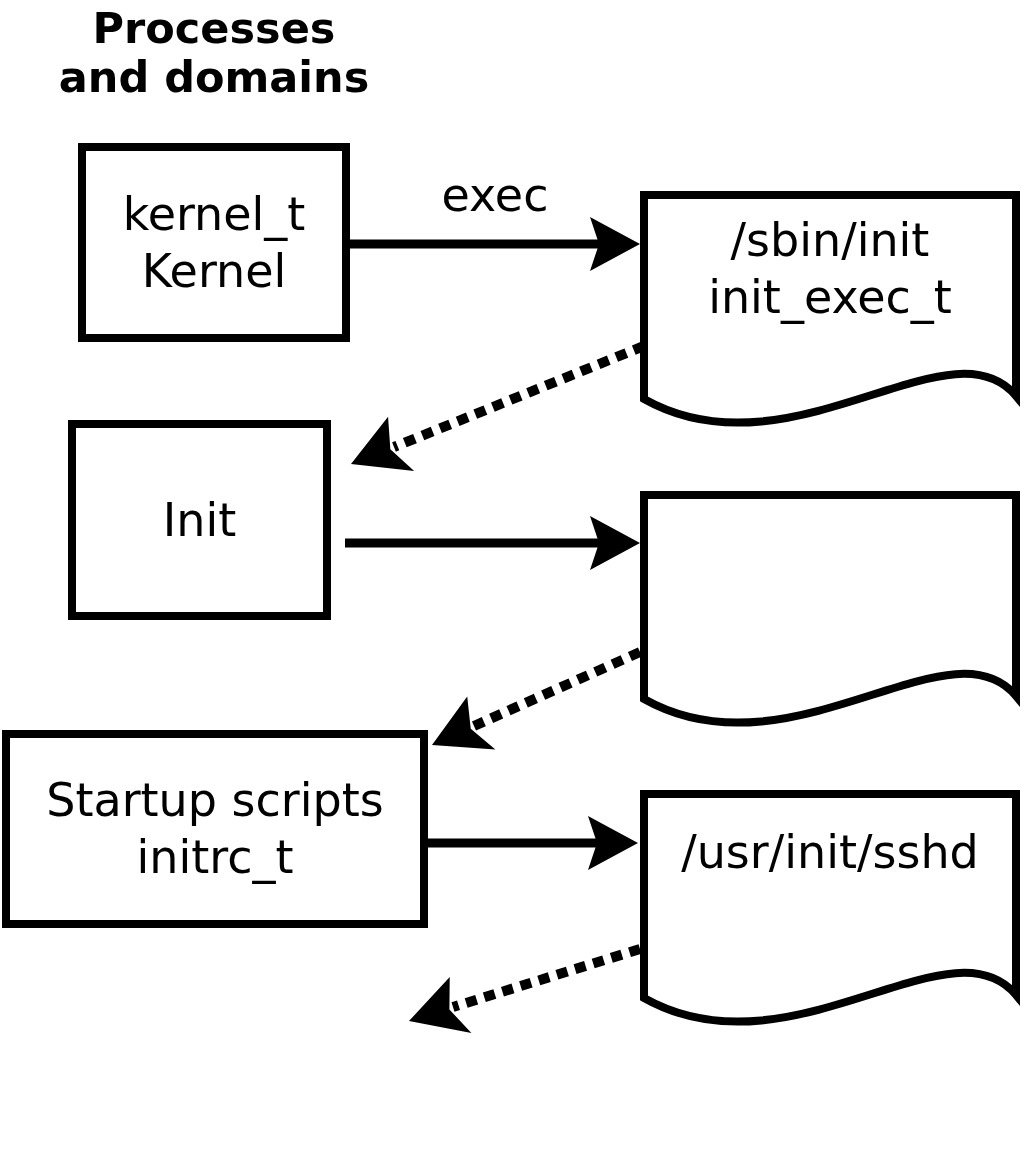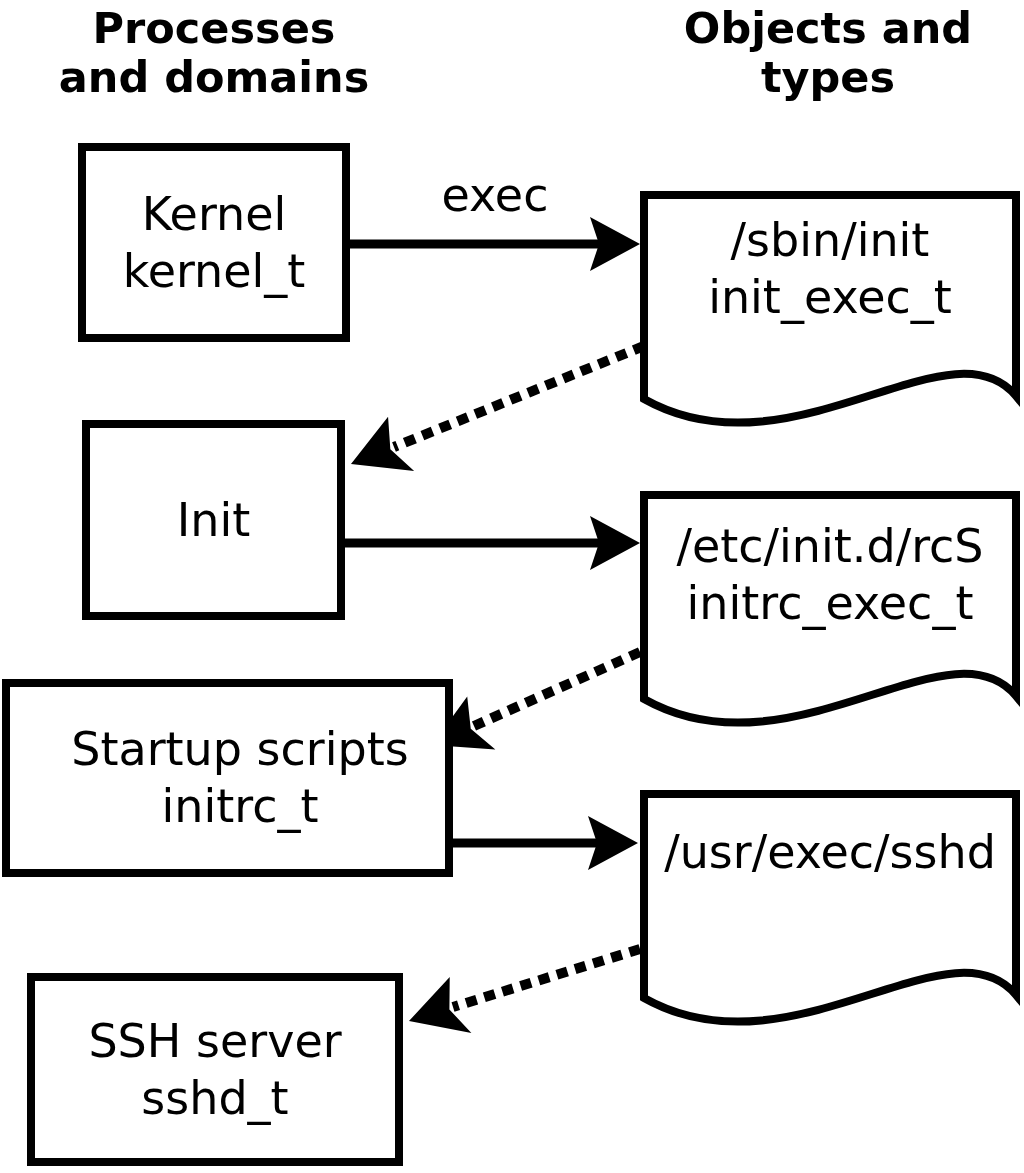--- a/index.html
+++ b/index.html
@@ -43,22 +43,22 @@
     border: 8px solid #000000;
     display: flex;
     flex-direction: column;
     align-items: center;
     justify-content: center;
     text-align: center;
     font-size: 46px;
     line-height: 57px;
   }
   .box-kernel  { left: 78px;  top: 143px; width: 256px; height: 183px; }
-  .box-init    { left: 82px;  top: 420px; width: 247px; height: 184px; }
-  .box-startup { left: 2px;   top: 679px; width: 410px; height: 182px; padding-left: 25px; }
+  .box-init    { left: 68px;  top: 420px; width: 247px; height: 184px; }
+  .box-startup { left: 2px;   top: 730px; width: 410px; height: 182px; }
   .box-ssh     { left: 27px;  top: 973px; width: 360px; height: 177px; }
 
   .doc-label {
     position: absolute;
     z-index: 2;
     left: 648px;
     width: 364px;
     text-align: center;
     font-size: 46px;
     line-height: 57px;
@@ -110,46 +110,36 @@
 
     <g fill="#000000" stroke="none">
       <path transform="translate(351,464) rotate(158.1)" d="M0,0 L-56,-30 L-42,-1 L-52,30 Z"></path>
       <path transform="translate(432,745) rotate(155.9)" d="M0,0 L-56,-30 L-42,-1 L-52,30 Z"></path>
       <path transform="translate(409,1021) rotate(162.7)" d="M0,0 L-56,-30 L-42,-1 L-52,30 Z"></path>
     </g>
   </svg>
 
   <div class="col-header left">Processes
 and domains</div>
-  <div class="col-header right">Objects and
-types</div>
 
   <div class="exec-label">exec</div>
 
   <div class="process-box box-kernel">
+    <span>kernel_t</span>
     <span>Kernel</span>
-    <span>kernel_t</span>
   </div>
   <div class="process-box box-init">
     <span>Init</span>
   </div>
   <div class="process-box box-startup">
     <span>Startup scripts</span>
     <span>initrc_t</span>
   </div>
-  <div class="process-box box-ssh">
-    <span>SSH server</span>
-    <span>sshd_t</span>
-  </div>
 
   <div class="doc-label d1">
     <div>/sbin/init</div>
     <div>init_exec_t</div>
   </div>
-  <div class="doc-label d2">
-    <div>/etc/init.d/rcS</div>
-    <div>initrc_exec_t</div>
-  </div>
   <div class="doc-label d3">
-    <div>/usr/exec/sshd</div>
+    <div>/usr/init/sshd</div>
   </div>
 
 </div>
 
 </body></html>

